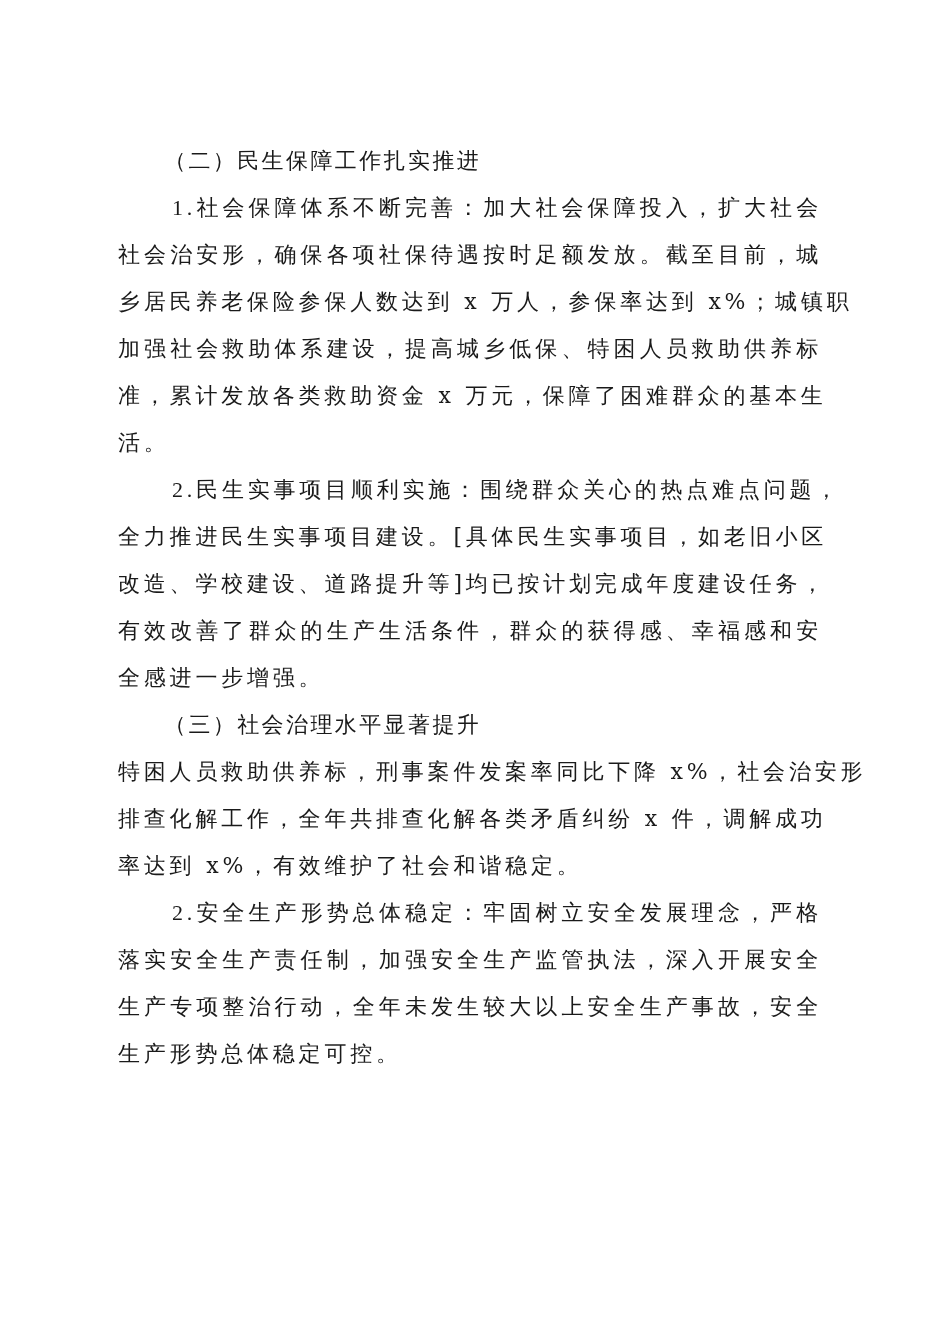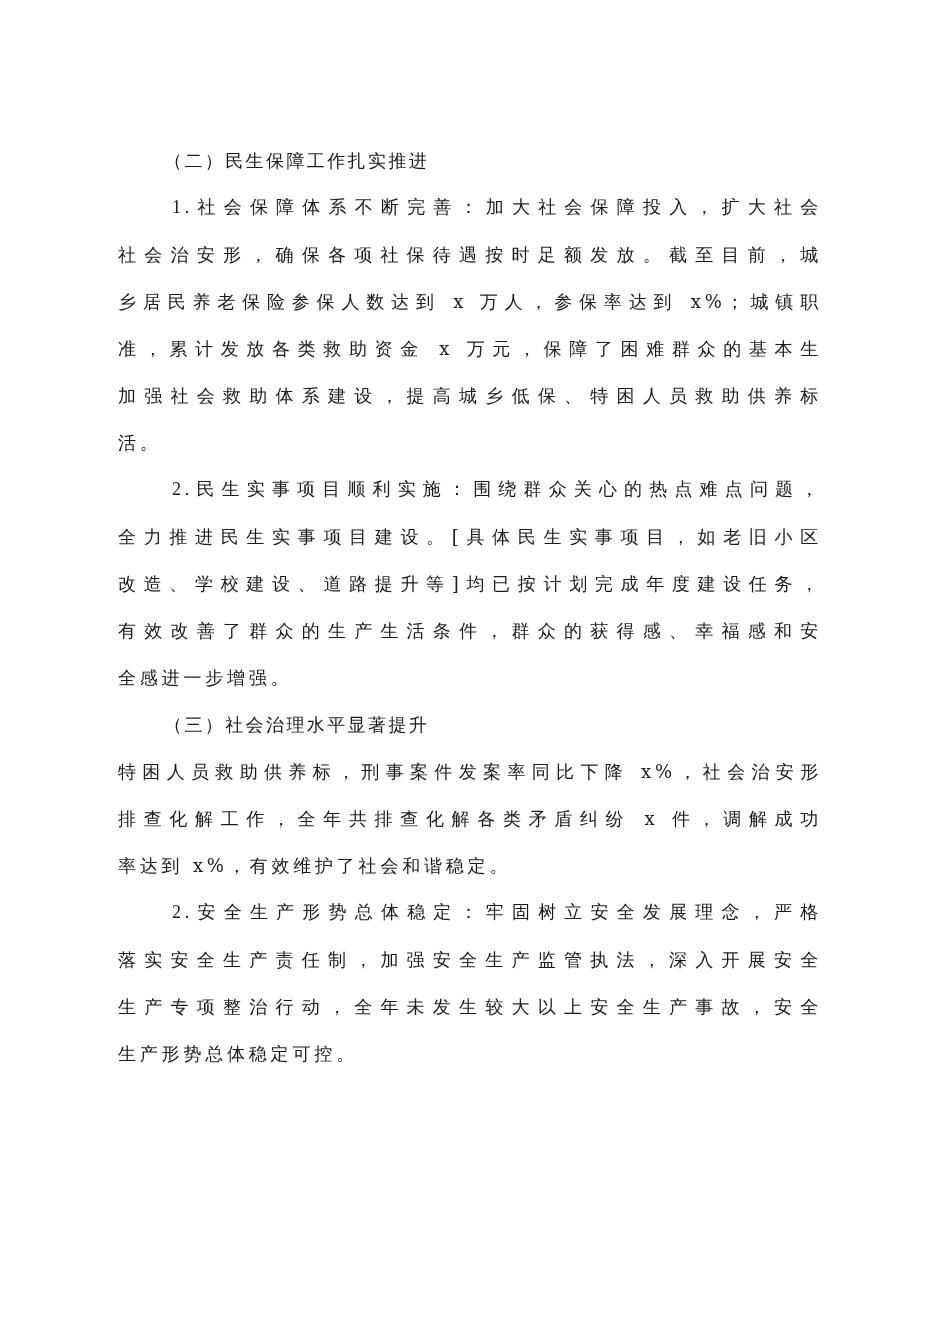--- a/index.html
+++ b/index.html
@@ -17,21 +17,21 @@
   }
   .page {
     position: absolute;
     left: 118px;
     top: 137px;
     width: 704px;
   }
   .line {
     height: 47px;
     line-height: 47px;
-    font-size: 18px;
+    font-size: 22px;
     white-space: nowrap;
     letter-spacing: 3.8px;
     text-align: justify;
     text-align-last: justify;
   }
   .line.last {
     text-align-last: left;
   }
   .heading {
     padding-left: 46px;
@@ -47,22 +47,22 @@
 <body>
 
 <div class="page">
 
   <div class="line heading">（二）民生保障工作扎实推进</div>
 
   <div>
     <div class="line indent">1.社会保障体系不断完善：加大社会保障投入，扩大社会</div>
     <div class="line">社会治安形，确保各项社保待遇按时足额发放。截至目前，城</div>
     <div class="line">乡居民养老保险参保人数达到 x 万人，参保率达到 x%；城镇职</div>
+    <div class="line">加强社会救助体系建设，提高城乡低保、特困人员救助供养标</div>
     <div class="line">准，累计发放各类救助资金 x 万元，保障了困难群众的基本生</div>
-    <div class="line">加强社会救助体系建设，提高城乡低保、特困人员救助供养标</div>
     <div class="line last">活。</div>
   </div>
 
   <div>
     <div class="line indent">2.民生实事项目顺利实施：围绕群众关心的热点难点问题，</div>
     <div class="line">全力推进民生实事项目建设。[具体民生实事项目，如老旧小区</div>
     <div class="line">改造、学校建设、道路提升等]均已按计划完成年度建设任务，</div>
     <div class="line">有效改善了群众的生产生活条件，群众的获得感、幸福感和安</div>
     <div class="line last">全感进一步增强。</div>
   </div>

